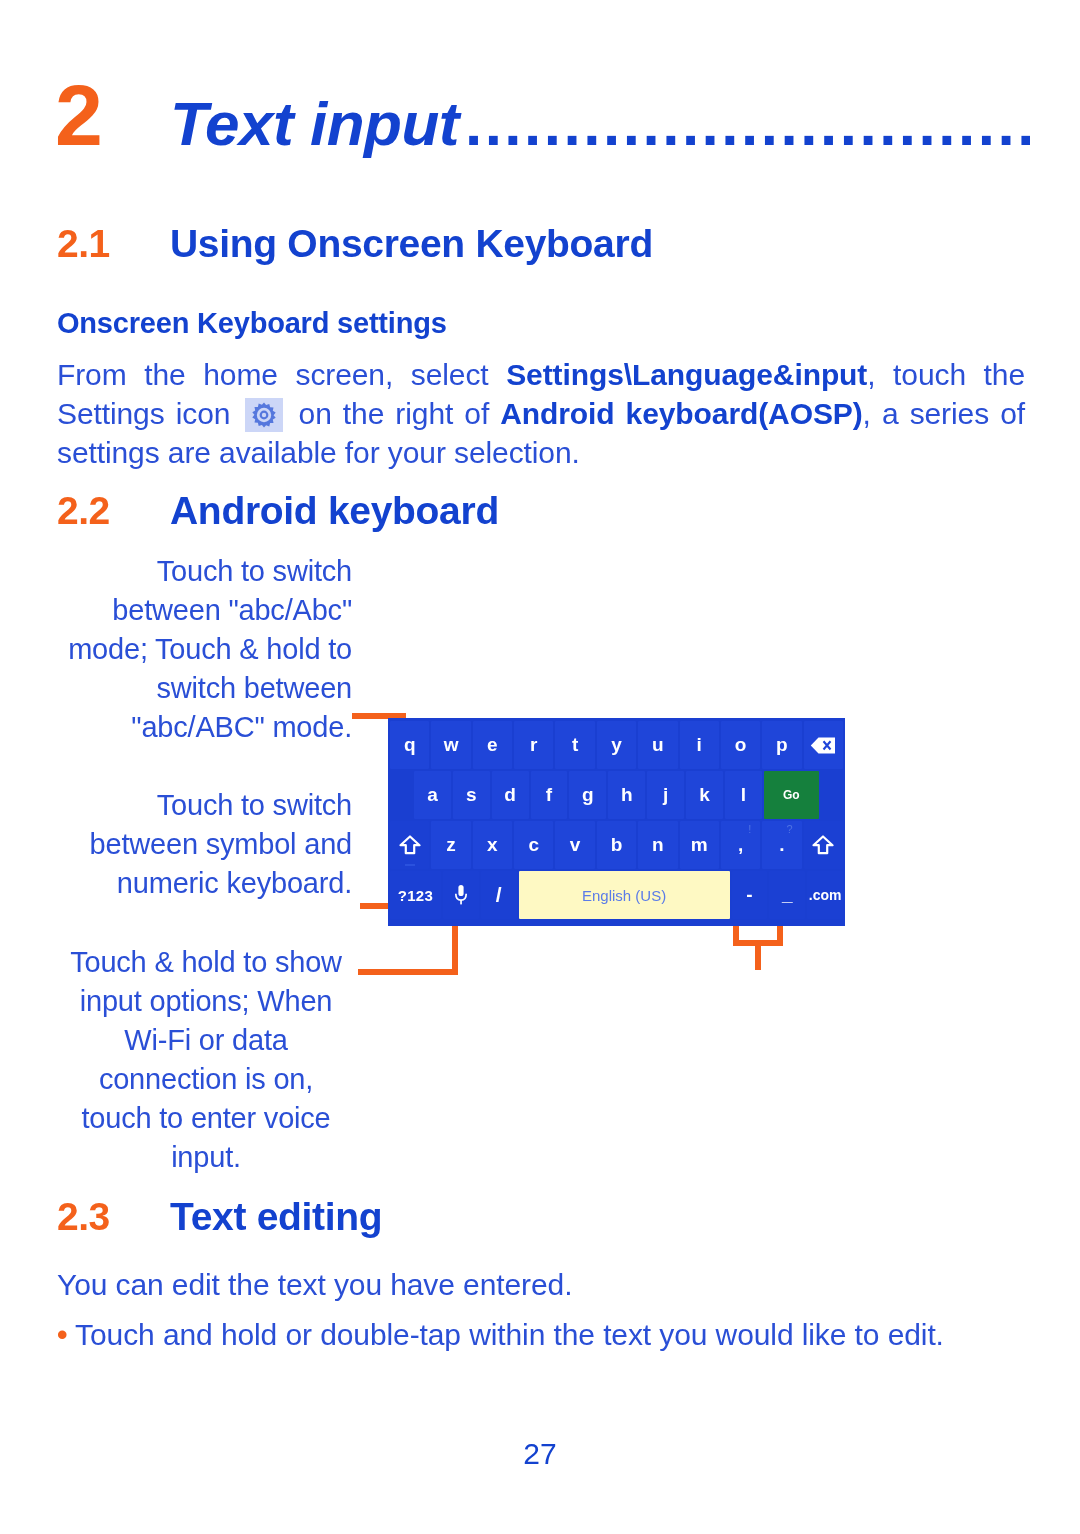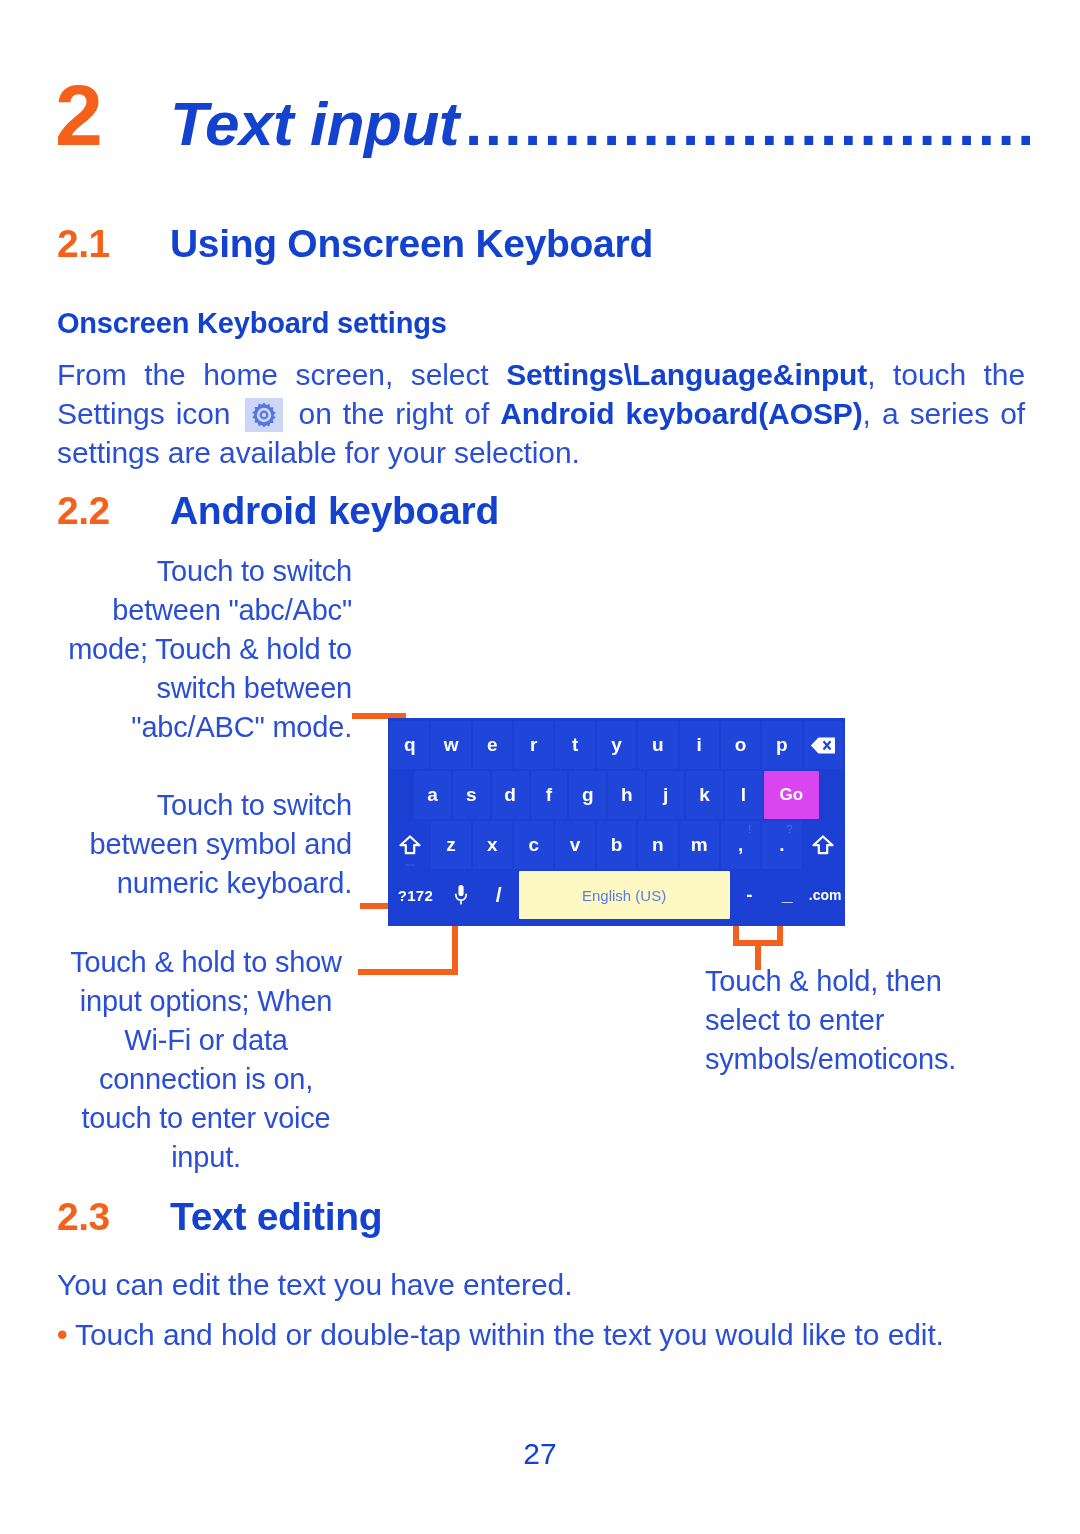--- a/index.html
+++ b/index.html
@@ -208,22 +208,22 @@
     font-size: 19px;
     font-weight: bold;
     display: flex;
     align-items: center;
     justify-content: center;
     position: relative;
     border-radius: 1px;
   }
   .key.flat { background: #1b40d3; }
   .key.go {
-    background: #d946ef;
-    font-size: 17px;
+    background: #15803d;
+    font-size: 12px;
     flex: 1.5 1 0;
   }
   .key.space {
     flex: 5.6 1 0;
     color: #5b7ce8;
     font-size: 15px;
     font-weight: normal;
     background: #fef9c3;
   }
   .key.wide { flex: 1.35 1 0; }
@@ -280,21 +280,20 @@
         </svg></span><span> on the right of </span><b>Android keyboard(AOSP)</b><span>, a series of settings are available for your selection.</span></div>
 
   <div class="section" id="sec22">
     <span class="s-num">2.2</span>
     <span class="s-title">Android keyboard</span>
   </div>
 
   <div class="anno" id="anno-left-1">Touch to switch between "abc/Abc" mode; Touch &amp; hold to switch between "abc/ABC" mode.</div>
   <div class="anno" id="anno-left-2">Touch to switch between symbol and numeric keyboard.</div>
   <div class="anno" id="anno-left-3">Touch &amp; hold to show input options; When Wi-Fi or data connection is on, touch to enter voice input.</div>
-  <div class="anno" id="anno-right-1">Touch &amp; hold, then select to enter symbols/emoticons.</div>
 
   <div class="cl" style="left:352px; top:713px; width:48px; height:6px;"></div>
   <div class="cl" style="left:400px; top:713px; width:6px; height:135px;"></div>
   <div class="cl" style="left:400px; top:842px; width:22px; height:6px;"></div>
 
   <div class="cl" style="left:360px; top:903px; width:52px; height:6px;"></div>
 
   <div class="cl" style="left:452px; top:908px; width:6px; height:67px;"></div>
   <div class="cl" style="left:358px; top:969px; width:100px; height:6px;"></div>
 
@@ -366,21 +365,21 @@
       <div class="key flat">
         <span>
           <svg width="22" height="20" viewBox="0 0 22 20">
             <path d="M11 1.5 L20.5 10.2 L15.2 10.2 L15.2 18.2 L6.8 18.2 L6.8 10.2 L1.5 10.2 Z" fill="none" stroke="#ffffff" stroke-width="2.2" stroke-linejoin="round"></path>
           </svg>
         </span>
       </div>
     </div>
 
     <div class="kb-row">
-      <div class="key flat sym123 wide">?172</div>
+      <div class="key flat sym123 wide">?123</div>
       <div class="key flat narrow">
         <span>
           <svg width="14" height="22" viewBox="0 0 14 22">
             <rect x="4.4" y="1" width="5.2" height="11" rx="2.6" fill="#ffffff"></rect>
             <path d="M1.8 9.8 C1.8 14.4 4.3 16.2 7 16.2 C9.7 16.2 12.2 14.4 12.2 9.8" fill="none" stroke="#ffffff" stroke-width="1.7"></path>
             <rect x="6.2" y="16" width="1.7" height="4.4" fill="#ffffff"></rect>
           </svg>
         </span>
       </div>
       <div class="key flat slash narrow">/</div>

